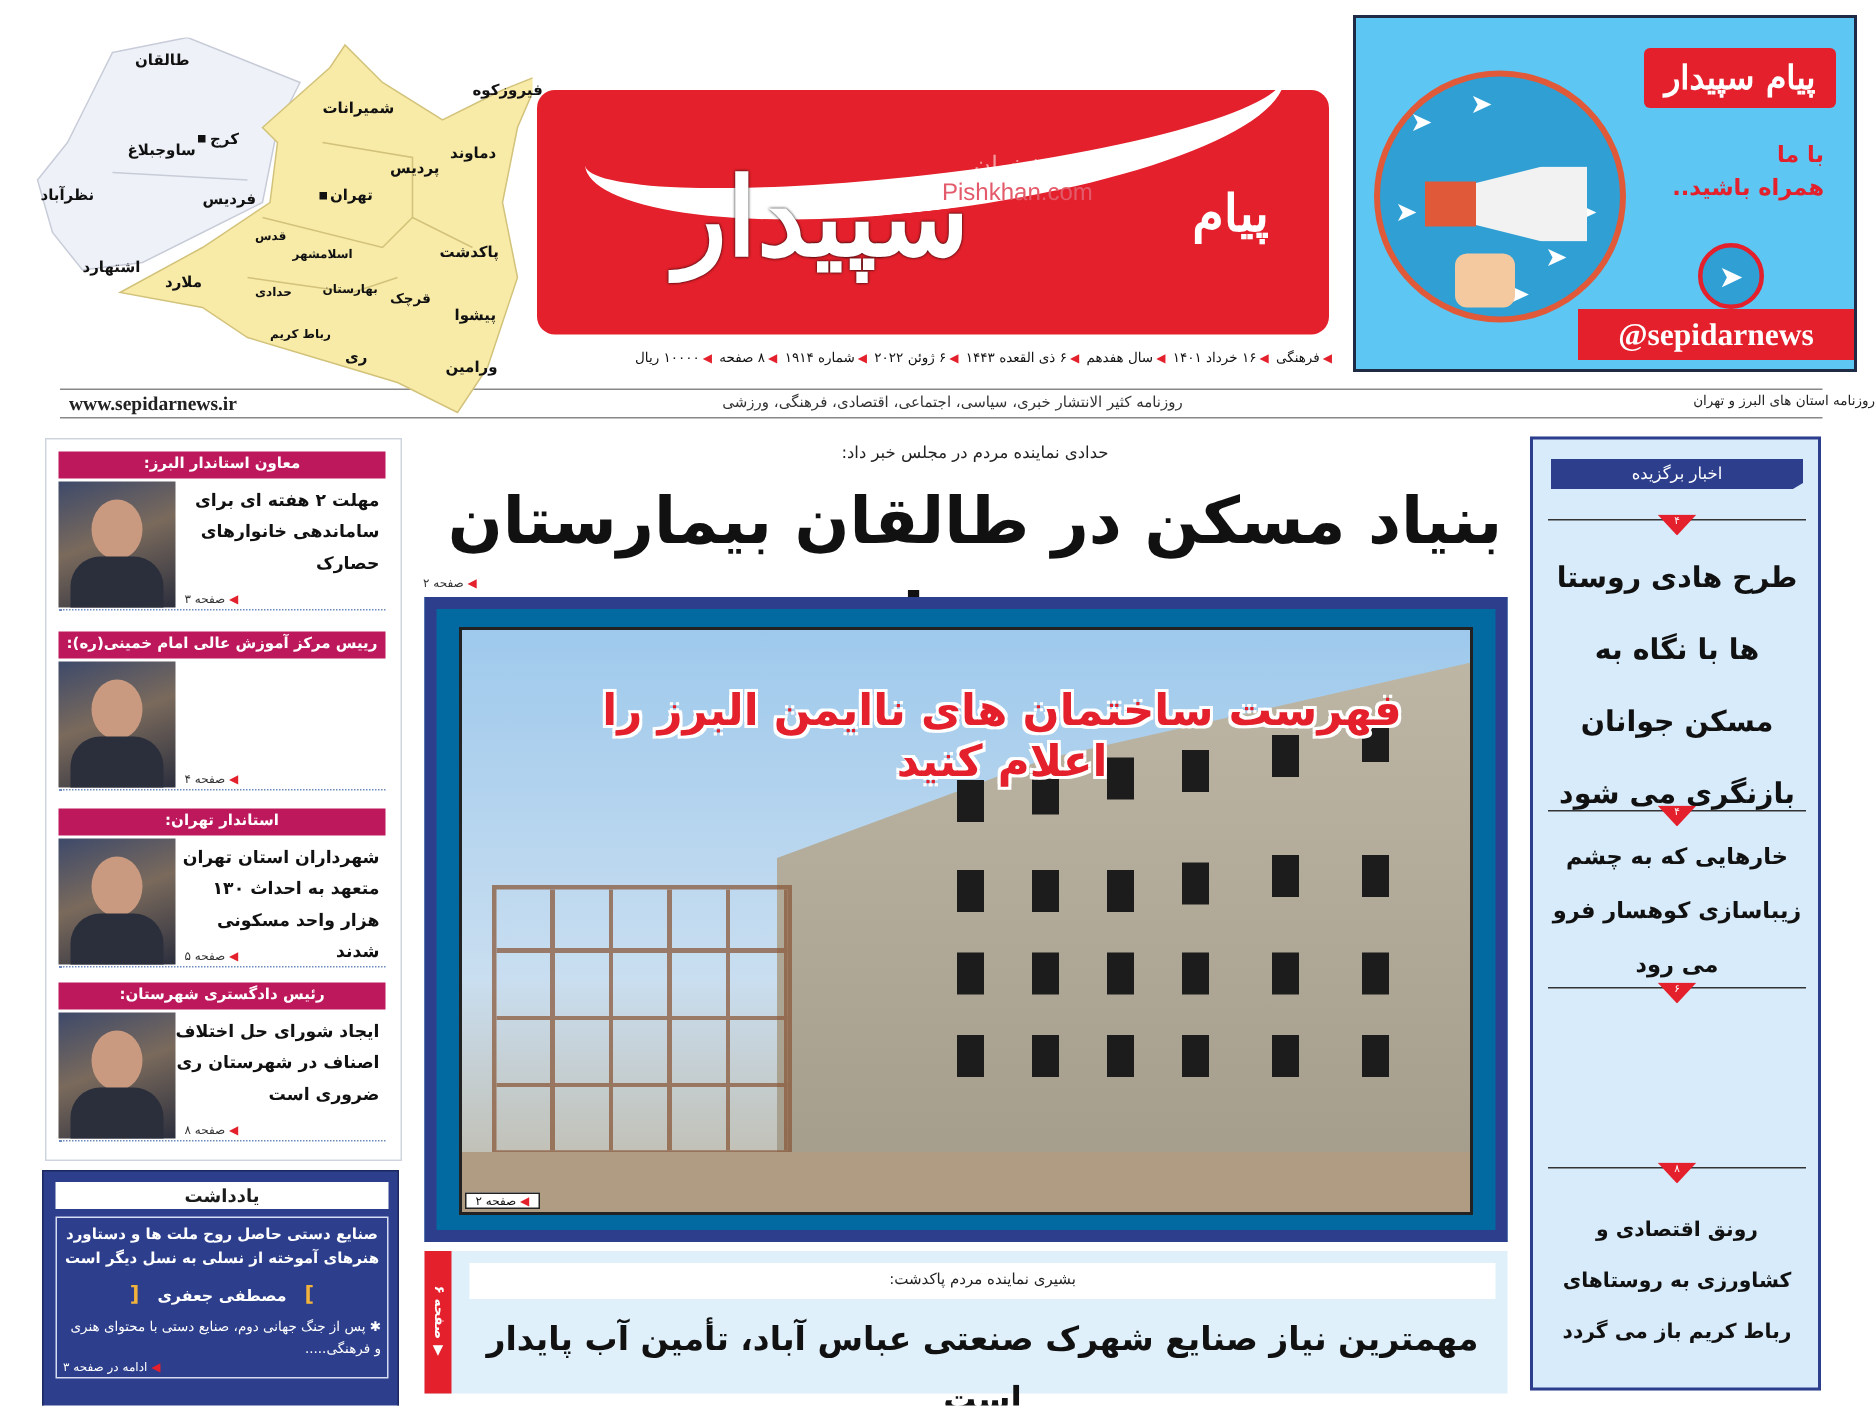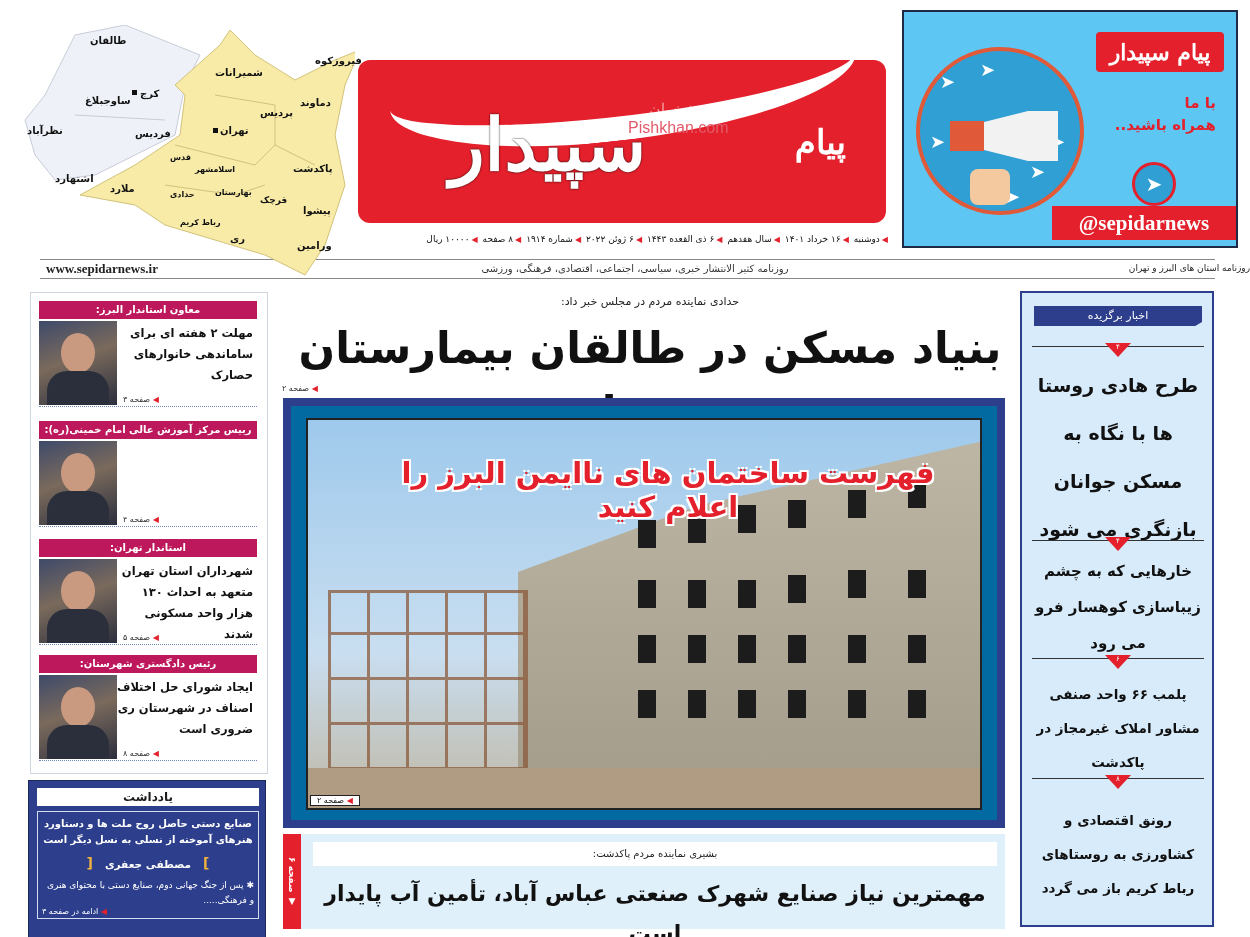--- a/index.html
+++ b/index.html
@@ -124,21 +124,21 @@
   <div class="logo-swoosh"></div>
   <div class="logo-text">سپیدار</div>
   <div class="logo-sub">پیام</div>
   <div class="watermark">
     <div style="direction:rtl;text-align:center;">پیشخوان</div>
     <div class="url">Pishkhan.com</div>
   </div>
 </div>
 
 <div id="dateline" class="abs">
-  <span class="sep arr-glyph"></span><span>دوشنبه</span>
+  <span class="sep arr-glyph"></span><span>فرهنگی</span>
   <span class="sep arr-glyph"></span><span>۱۶ خرداد ۱۴۰۱</span>
   <span class="sep arr-glyph"></span><span>سال هفدهم</span>
   <span class="sep arr-glyph"></span><span>۶ ذی القعده ۱۴۴۳</span>
   <span class="sep arr-glyph"></span><span>۶ ژوئن ۲۰۲۲</span>
   <span class="sep arr-glyph"></span><span>شماره ۱۹۱۴</span>
   <span class="sep arr-glyph"></span><span>۸ صفحه</span>
   <span class="sep arr-glyph"></span><span>۱۰۰۰۰ ریال</span>
 </div>
 
 <div id="rule-top" class="abs"></div>
@@ -299,21 +299,20 @@
         <div class="tri">۴</div>
       </div>
     <div class="txt" style="font-size:15px;line-height:36px;margin-top:2px">خارهایی که به چشم زیباسازی کوهسار فرو می رود</div>
   </div>
 
   <div class="pick" style="top:362px">
     <div class="divider">
         <div class="ln"></div>
         <div class="tri">۶</div>
       </div>
-    <div class="txt" style="font-size:13.5px;line-height:34px;margin-top:8px">پلمب ۶۶ واحد صنفی مشاور املاک غیرمجاز در پاکدشت</div>
   </div>
 
   <div class="pick" style="top:482px">
     <div class="divider">
         <div class="ln"></div>
         <div class="tri">۸</div>
       </div>
     <div class="txt" style="font-size:13.5px;line-height:34px;margin-top:14px">رونق اقتصادی و کشاورزی به روستاهای رباط کریم باز می گردد</div>
   </div>
 </div>

